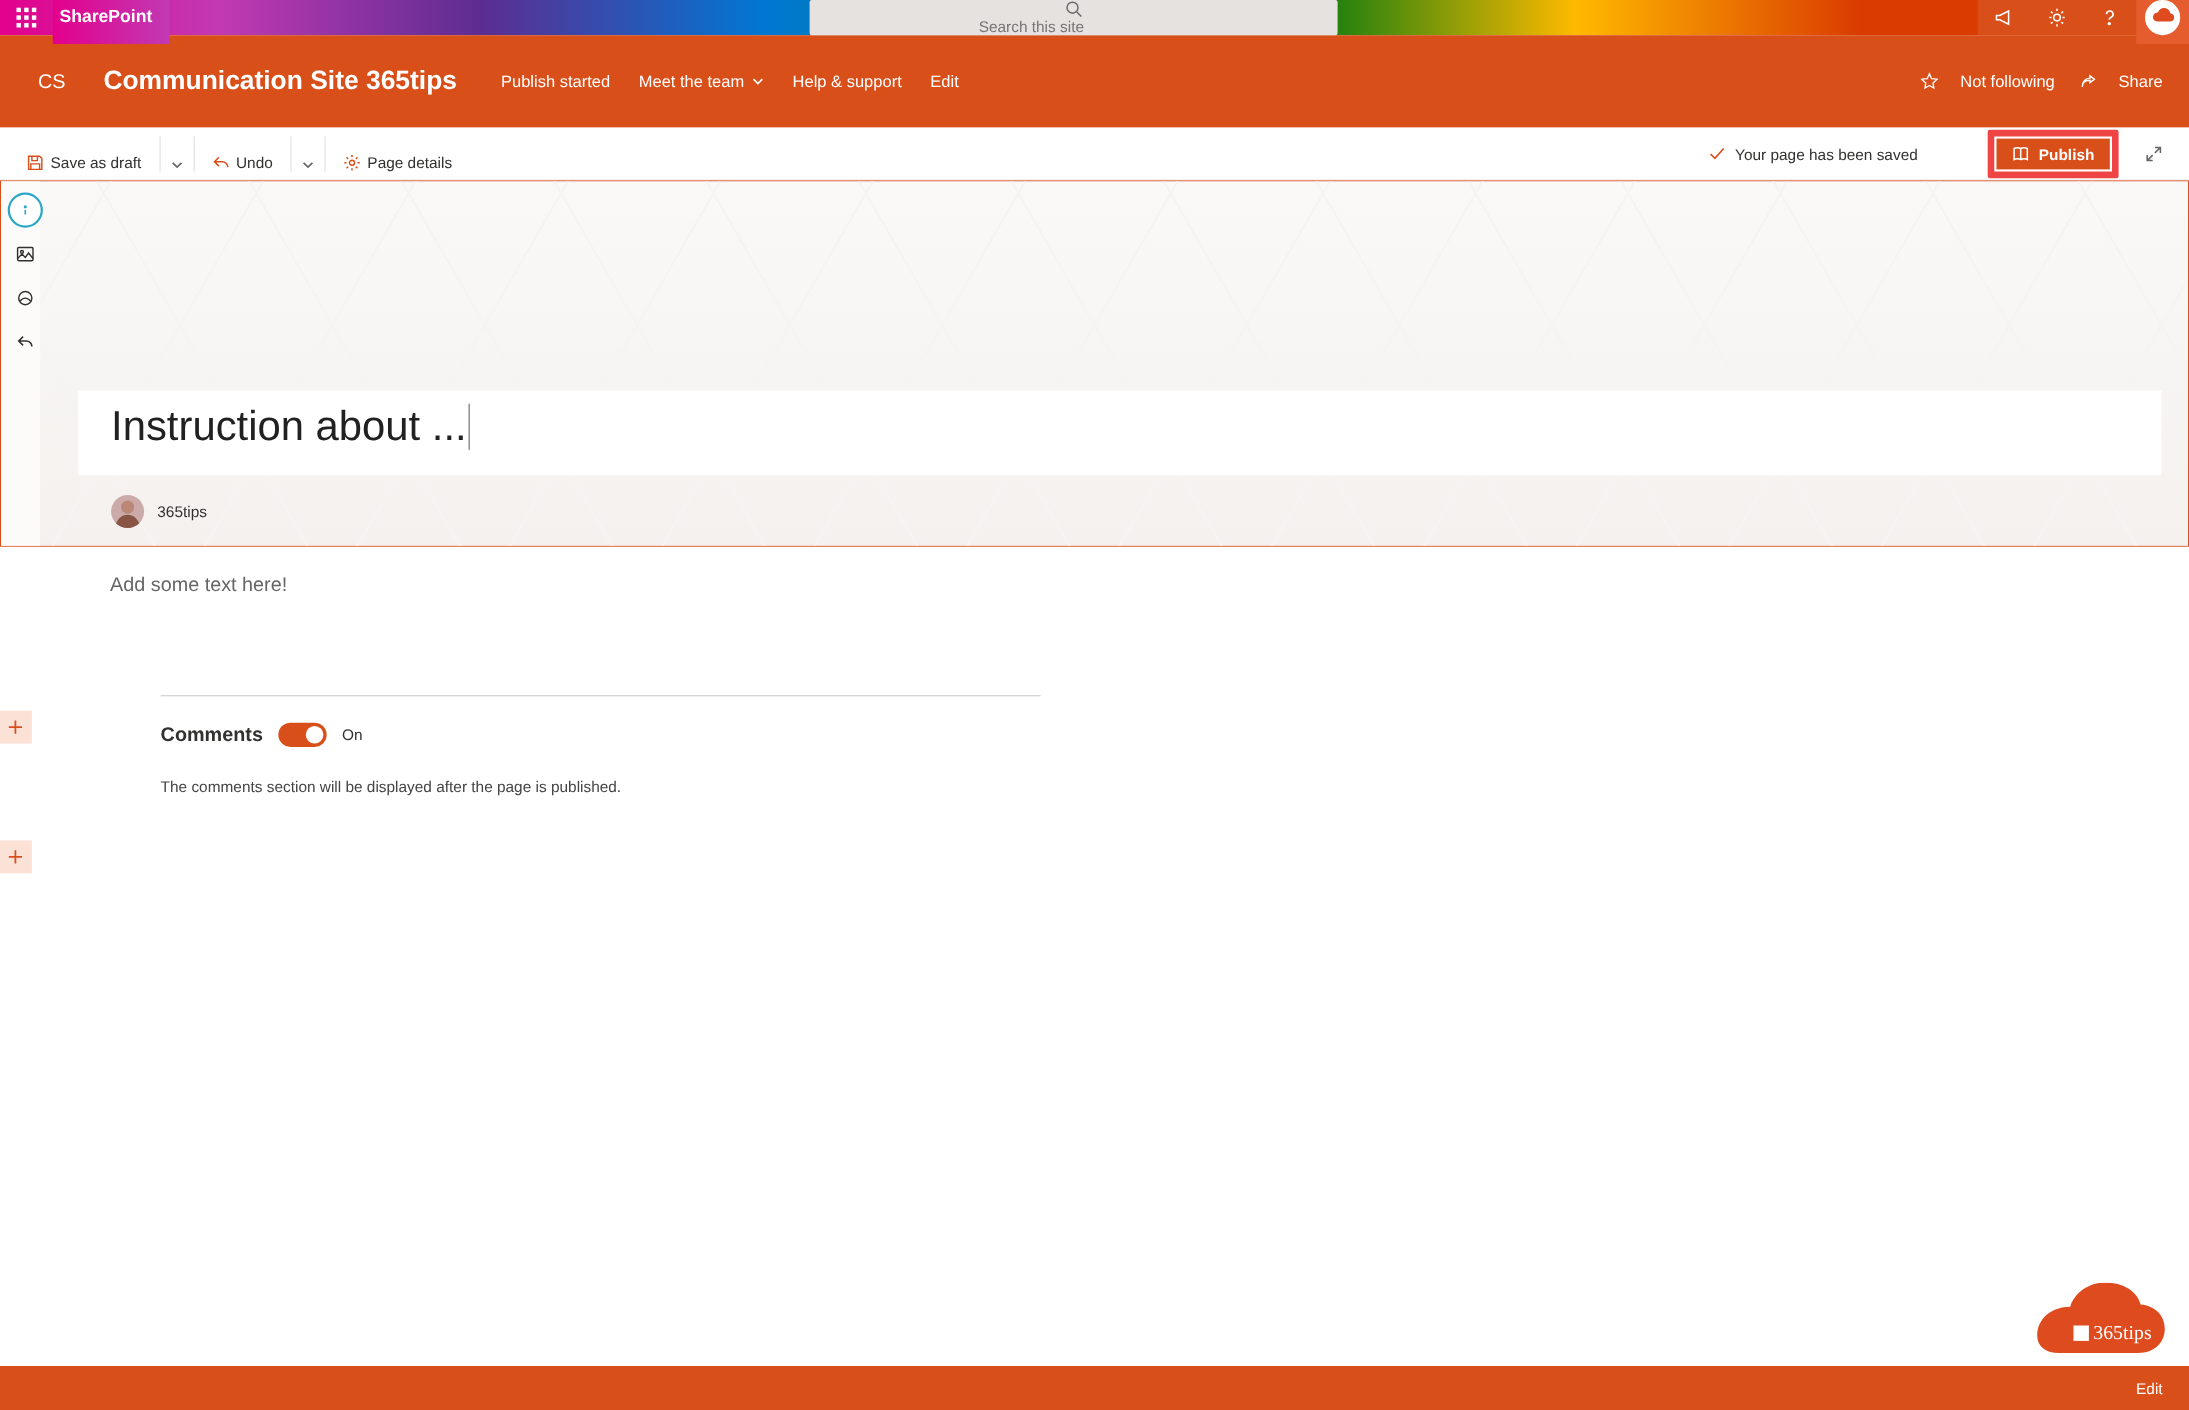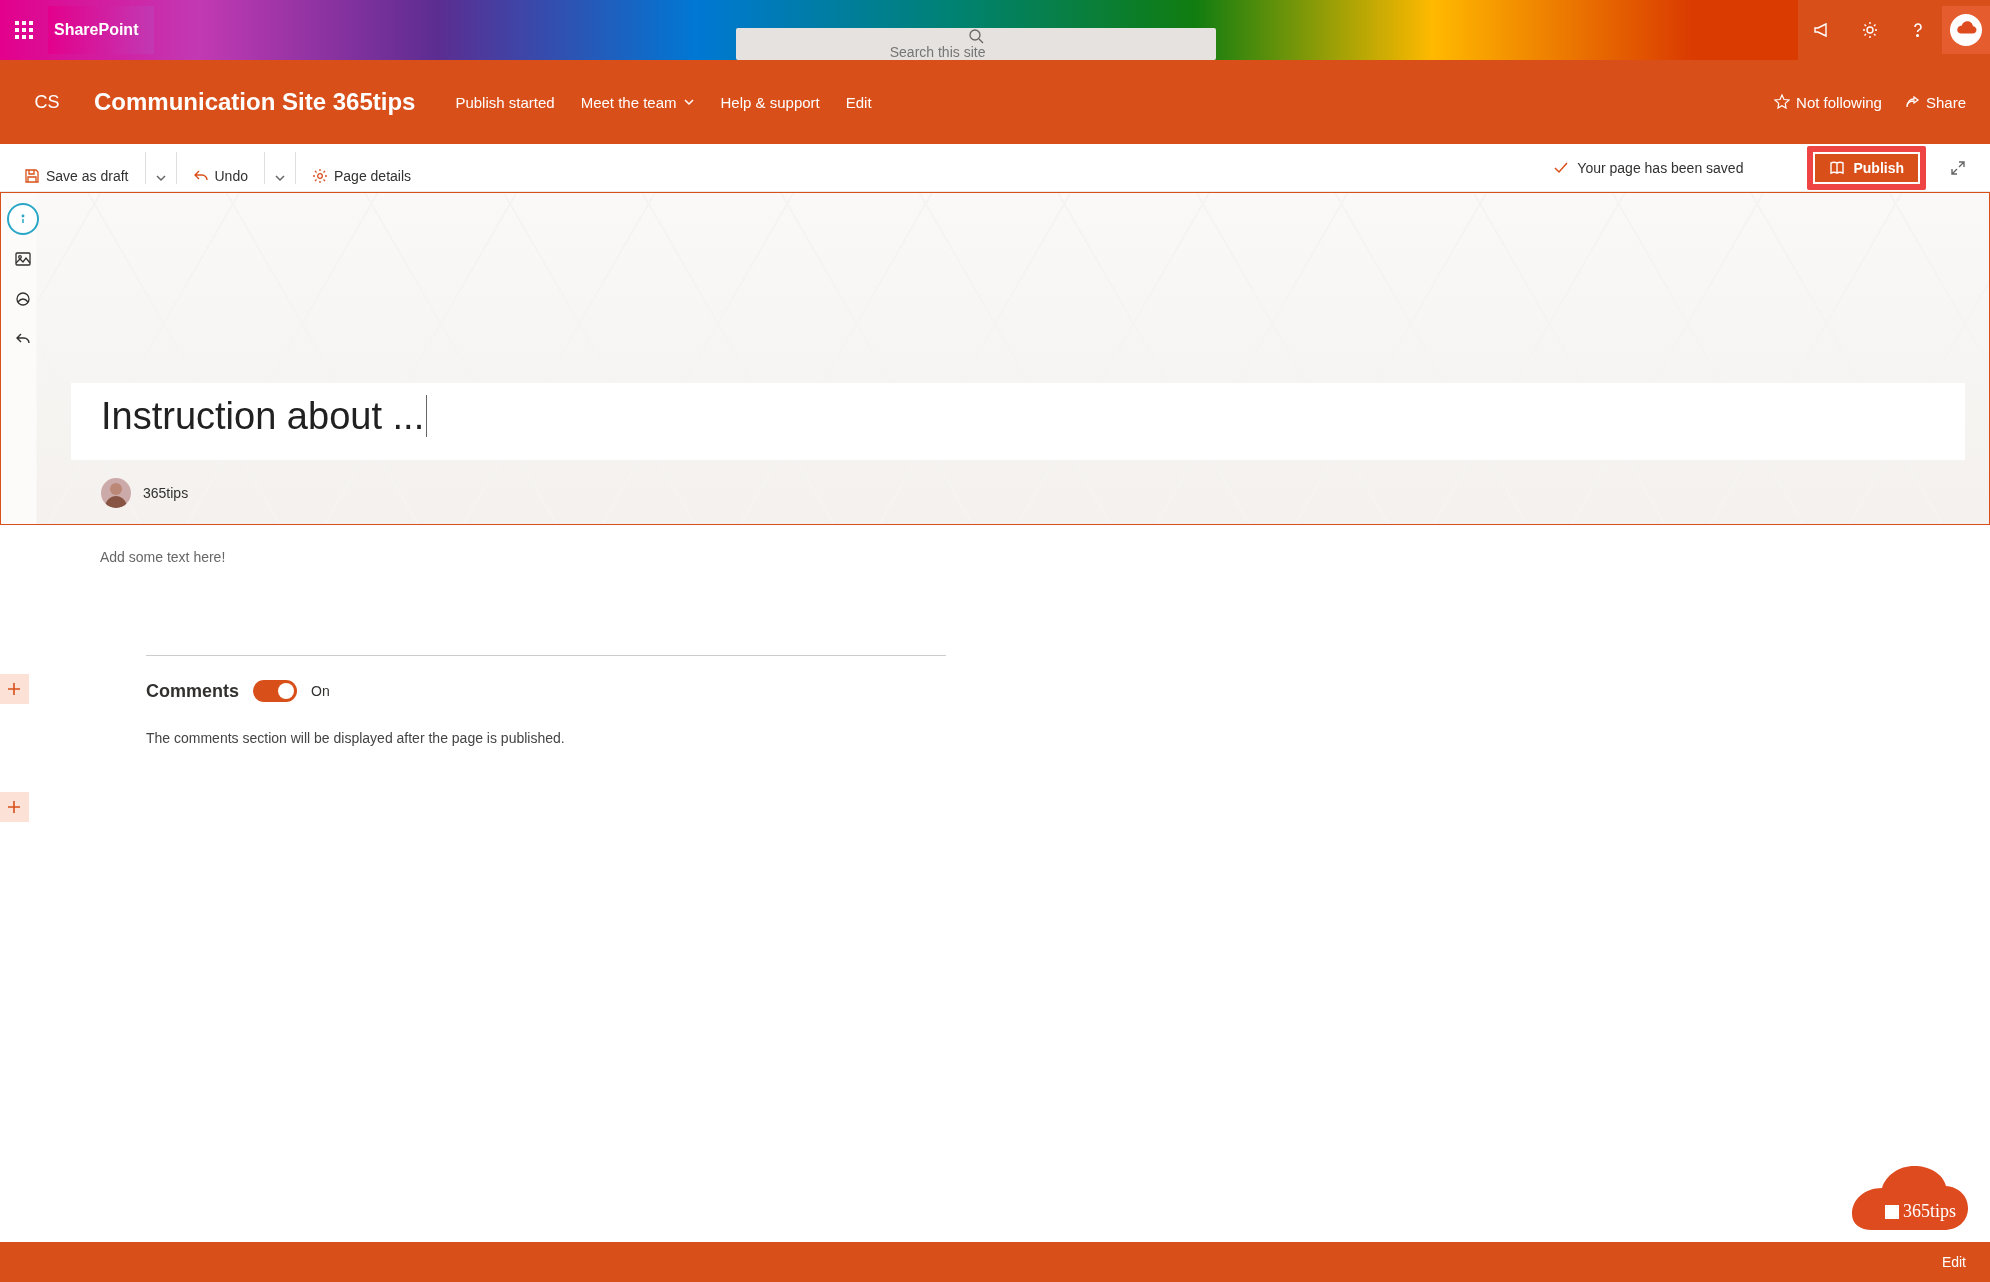--- a/index.html
+++ b/index.html
@@ -1,19 +1,19 @@
 <!DOCTYPE html>
 <html><head>
 <meta charset="utf-8">
 <style>
   * { box-sizing: border-box; margin: 0; padding: 0; }
   html, body { width: 100%; height: 100%; font-family: "Segoe UI", -apple-system, sans-serif; font-size: 14px; color: #323130; background:#fff; }
 
   
-  .suite-bar { height: 60px; display: flex; align-items: flex-end; background: linear-gradient(90deg,#e3008c 0%,#c239b3 10%,#5c2d91 22%,#0078d4 35%,#008272 48%,#107c10 60%,#ffb900 72%,#da3b01 85%,#d83b01 100%); color:#fff; }
+  .suite-bar { height: 32px; display: flex; align-items: flex-start; background: linear-gradient(90deg,#e3008c 0%,#c239b3 10%,#5c2d91 22%,#0078d4 35%,#008272 48%,#107c10 60%,#ffb900 72%,#da3b01 85%,#d83b01 100%); color:#fff; }
   .suite-left { display:flex; align-items:center; height:100%; }
   .waffle { width:48px; height:48px; display:flex; align-items:center; justify-content:center; cursor:pointer; background:rgba(0,0,0,0); position:relative; }
   .waffle-grid { display:grid; grid-template-columns:repeat(3,4px); grid-auto-rows:4px; gap:3px; }
   .waffle-grid div{ background:#fff; width:4px; height:4px; }
   .brand { height:48px; line-height:48px; padding:0 16px 0 6px; font-size:16px; font-weight:600; color:#fff; background:linear-gradient(90deg,#e3008c,#c239b3); cursor:pointer; }
   .suite-search-wrap { flex:1; display:flex; justify-content:center; }
   .suite-search { width:480px; height:32px; background:#e6e2df; border:none; border-radius:2px; display:flex; align-items:center; padding:0 10px; color:#666;flex-direction:column; }
   .suite-search input { flex:1; border:none; background:transparent; outline:none; font-size:14px; color:#323130; }
   .suite-right { display:flex; align-items:center; height:100%; background:#d94f1a; }
   .suite-icon { width:48px; height:48px; display:flex; align-items:center; justify-content:center; cursor:pointer; color:#fff; }
@@ -21,21 +21,21 @@
   .avatar { width:32px; height:32px; border-radius:50%; background:#fff; display:flex; align-items:center; justify-content:center; color:#d83b01; overflow:hidden;}
   .avatar svg{width:28px;height:28px;}
 
   
   .site-header { height:84px; background:#d94f1a; color:#fff; display:flex; align-items:center; padding:0 24px; gap:24px; }
   .site-logo { width:46px; height:32px; display:flex; align-items:center; justify-content:center; font-size:18px; color:#fff;}
   .site-title { font-size:24px; font-weight:700; margin-right:16px;}
   .site-nav { display:flex; gap:26px; align-items:center; font-size:15px; }
   .site-nav .nav-item { display:flex; align-items:center; gap:6px; cursor:pointer; }
   .site-actions { margin-left:auto; display:flex; gap:22px; align-items:center; font-size:15px;}
-  .site-actions .act { display:flex; align-items:center; gap:6px; cursor:pointer; }
+  .site-actions .act { display:flex; align-items:center; gap:20px; cursor:pointer; }
 
   
   .command-bar { height:48px; background:#fff; border-bottom:1px solid #edebe9; display:flex; align-items:center; padding:0 16px; gap:8px; font-size:14px;}
   .cmd-btn { display:flex; align-items:flex-end; gap:6px; padding:0 8px; height:32px; cursor:pointer; color:#323130;}
   .cmd-split { border-left:1px solid #e1dfdd; border-right:1px solid #e1dfdd; width:32px; justify-content:center;}
   .cmd-spacer { flex:1 }
   .status-saved { display:flex; align-items:center; gap:8px; color:#323130; margin-right:8px;}
   .publish-box { border:6px solid #ef4444; padding:2px; border-radius:2px;margin-left:48px; }
   .publish-btn { display:flex; align-items:center; gap:8px; background:#d94f1a; color:#fff; padding:6px 14px; font-weight:600; cursor:pointer; border:none; font-size:14px;}
   .expand-btn { width:32px; height:32px; display:flex;align-items:center;justify-content:center;cursor:pointer; margin-left:8px;}
@@ -57,21 +57,21 @@
   .author-row{ display:flex; align-items:center; gap:12px; margin:18px 0 0 30px; position:relative; z-index:2; }
   .author-pic { width:30px; height:30px; border-radius:50%; background:#caa; overflow:hidden;}
   .author-name{ font-size:14px; color:#323130; }
 
   .add-btn { position:absolute; left:-1px; width:30px; height:30px; background:#fbe1d6; display:flex;align-items:center;justify-content:center;cursor:pointer; }
   .add-btn.first{ top:482px; }
   .add-btn.second{ top:600px; }
   .add-btn svg{ stroke:#d94f1a; }
 
   .body-section { padding:24px 0 40px 100px; }
-  .body-placeholder { font-size:14px; color:#666; }
+  .body-placeholder { font-size:18px; color:#666; }
 
   .comments-block { max-width:800px; margin:50px 0 0 146px; border-top:1px solid #ccc; padding-top:24px; }
   .comments-row { display:flex; align-items:center; gap:14px; }
   .comments-row h3{ font-size:18px; font-weight:700; }
   .toggle { width:44px; height:22px; border-radius:11px; background:#d94f1a; position:relative; cursor:pointer; }
   .toggle .knob{ width:16px;height:16px;border-radius:50%;background:#fff;position:absolute; top:3px; right:3px;}
   .toggle-label{ font-size:14px; }
   .comments-note{ margin-top:28px; font-size:14px; color:#444; }
 
   

